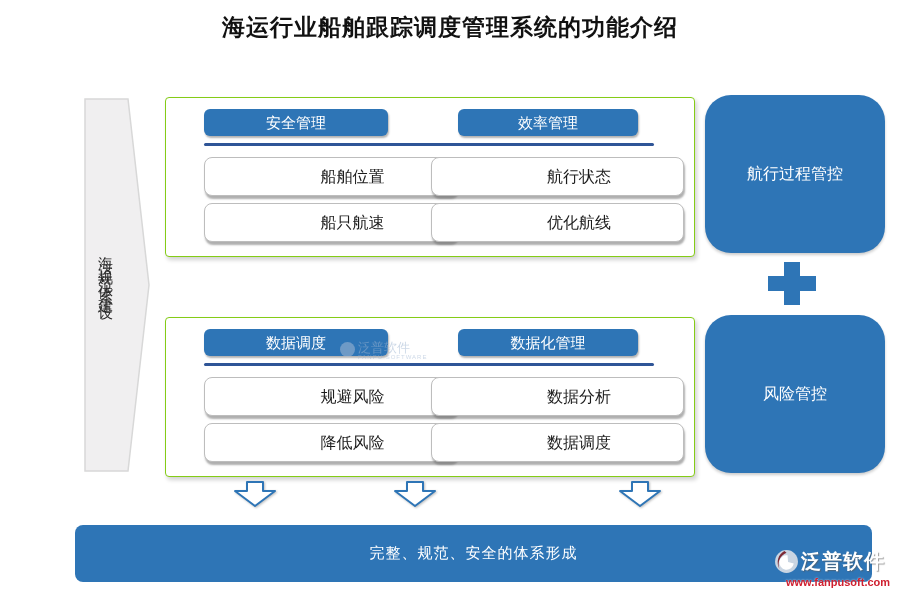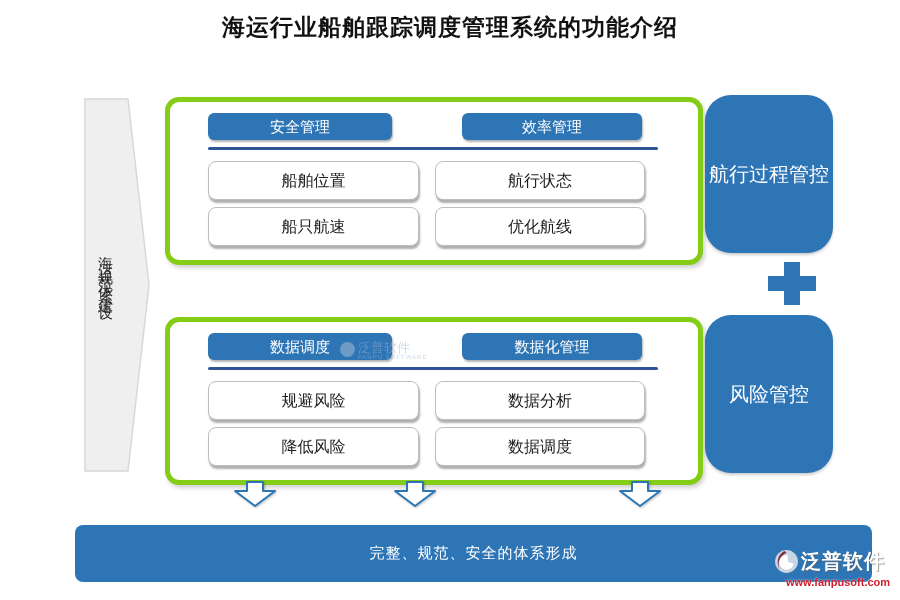--- a/index.html
+++ b/index.html
@@ -20,46 +20,47 @@
     left:84px;top:98px;width:44px;height:374px;box-sizing:border-box;
     display:flex;justify-content:center;align-items:flex-start;padding-top:146px;
   }
   .banner-text{
     writing-mode:vertical-lr;text-orientation:upright;
     font-size:15px;letter-spacing:7px;color:#2b2b2b;line-height:1;
   }
   
   .group-box{
     width:528px;height:158px;background:#ffffff;
-    border:5px solid #84cc16;border-radius:14px;
+    border:1px solid #84cc16;border-radius:4px;
     box-shadow:2px 3px 4px rgba(0,0,0,0.18);
   }
   .gb1{left:165px;top:97px;}
   .gb2{left:165px;top:317px;}
   .hdr{
     position:absolute;height:27px;background:#2E75B6;border-radius:6px;
     color:#ffffff;font-size:15px;text-align:center;line-height:27px;
     box-shadow:1px 2px 2px rgba(0,0,0,0.3);
   }
   .hdr.c1{left:38px;top:11px;width:184px;}
   .hdr.c2{left:292px;top:11px;width:180px;}
   .divider{position:absolute;left:38px;top:45px;width:450px;height:3px;background:#2F5597;border-radius:2px;}
   .btn{
     position:absolute;height:37px;background:#ffffff;border:1px solid #bdbdbd;border-radius:8px;
     color:#1c1c1c;font-size:16px;text-align:center;line-height:37px;
     box-shadow:1px 3px 2px rgba(110,110,110,0.55);
+    padding-left:43px;
   }
   .btn.r1c1{left:38px;top:59px;width:209px;}
   .btn.r1c2{left:265px;top:59px;width:208px;}
   .btn.r2c1{left:38px;top:105px;width:209px;}
   .btn.r2c2{left:265px;top:105px;width:208px;}
   
   .square{
-    width:128px;height:158px;background:#2E75B6;border-radius:26px;
-    color:#ffffff;font-size:20px;display:flex;align-items:center;justify-content:center;
+    width:180px;height:158px;background:#2E75B6;border-radius:26px;
+    color:#ffffff;font-size:16px;display:flex;align-items:center;justify-content:center;
     box-shadow:0 2px 3px rgba(0,0,0,0.2);
   }
   .sq1{left:705px;top:95px;}
   .sq2{left:705px;top:315px;}
   .plus{left:768px;top:262px;width:48px;height:43px;}
   
   .arrow{width:44px;height:26px;top:481px;filter:drop-shadow(1px 1px 1px rgba(0,0,0,0.25));}
   .ar1{left:233px;} .ar2{left:393px;} .ar3{left:618px;}
   
   .bottom-bar{

